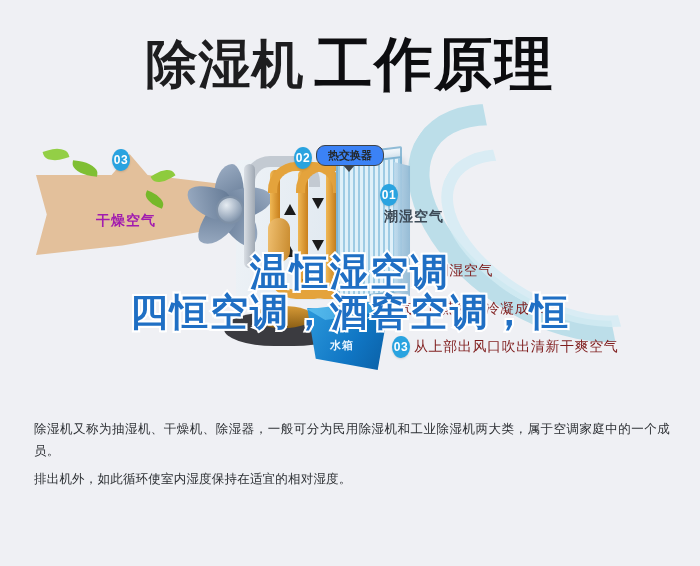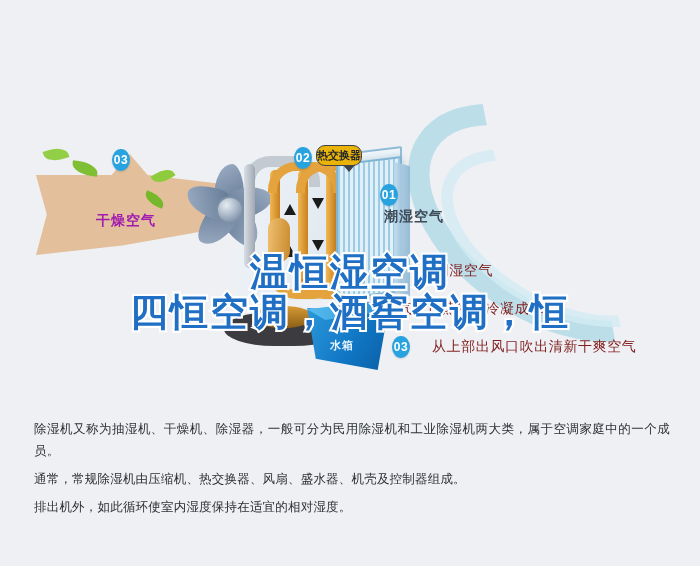--- a/index.html
+++ b/index.html
@@ -328,24 +328,24 @@
     box-shadow: 0 1px 2px rgba(0,0,0,.12);
   }
   .badge.b03a { left: 112px; top: 29px; }
   .badge.b02  { left: 294px; top: 27px; }
   .badge.b01  { left: 380px; top: 64px; }
 
   .bubble {
     position: absolute;
     left: 316px;
     top: 25px;
-    padding: 2px 0;
+    padding: 2px 11px;
     border: 1.5px solid #3f4347;
     border-radius: 9px;
-    background: #eab308;
+    background: #3b82f6;
     font-size: 11px;
     color: #24282c;
     font-weight: 700;
     white-space: nowrap;
     font-family: Liberation Serif, serif;
   }
   .bubble:after {
     content: "";
     position: absolute;
     left: 26px;
@@ -369,21 +369,21 @@
   
   .diag-line {
     position: absolute;
     font-size: 14px;
     color: #7f1d1d;
     letter-spacing: .6px;
     white-space: nowrap;
   }
   .diag-line.d1 { left: 420px; top: 142px; }
   .diag-line.d2 { left: 398px; top: 180px; }
-  .diag-line.d3 { left: 392px; top: 218px; padding-left: 40px; text-align: center; }
+  .diag-line.d3 { left: 392px; top: 218px; padding-left: 22px; text-align: center; }
   .badge.b03b { left: 392px; top: 216px; }
 
   
   .overlay {
     position: absolute;
     left: 0;
     top: 252px;
     width: 700px;
     text-align: center;
     pointer-events: none;
@@ -421,20 +421,23 @@
   }
   .copy p.gap {
     margin-top: 14px;
   }
 </style>
 </head>
 <body>
 
 <div id="page">
 
+  <div class="title-bar">
+    <span class="title-light">除湿机</span><span class="title-bold">工作原理</span>
+  </div>
 
   <div class="stage">
 
     <div class="humid-swoosh"></div>
     <div class="humid-swoosh2"></div>
 
     <div class="dry-arrow"></div>
     <div class="dry-arrow-label">干燥空气</div>
     <div class="leaf l1"></div>
     <div class="leaf l2"></div>
@@ -493,17 +496,16 @@
     <div class="diag-line d3">从上部出风口吹出清新干爽空气</div>
   </div>
 
   <div class="overlay">
     <div class="overlay-line">温恒湿空调</div>
     <div class="overlay-line">四恒空调，酒窖空调，恒</div>
   </div>
 
   <div class="copy">
     <p>除湿机又称为抽湿机、干燥机、除湿器，一般可分为民用除湿机和工业除湿机两大类，属于空调家庭中的一个成员。</p>
-    <p>通常，常规除湿机由压缩机、热交换器、风扇、盛水器、机壳及控制器组成。</p>
     <p>排出机外，如此循环使室内湿度保持在适宜的相对湿度。</p>
   </div>
 
 </div>
 
 </body></html>

